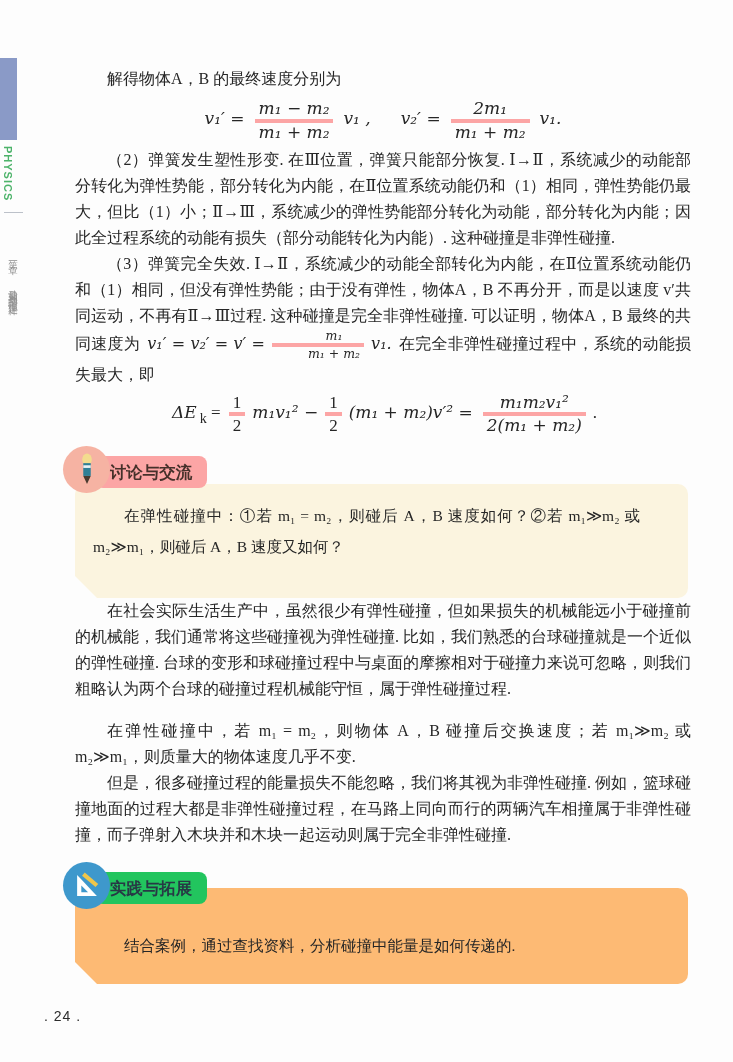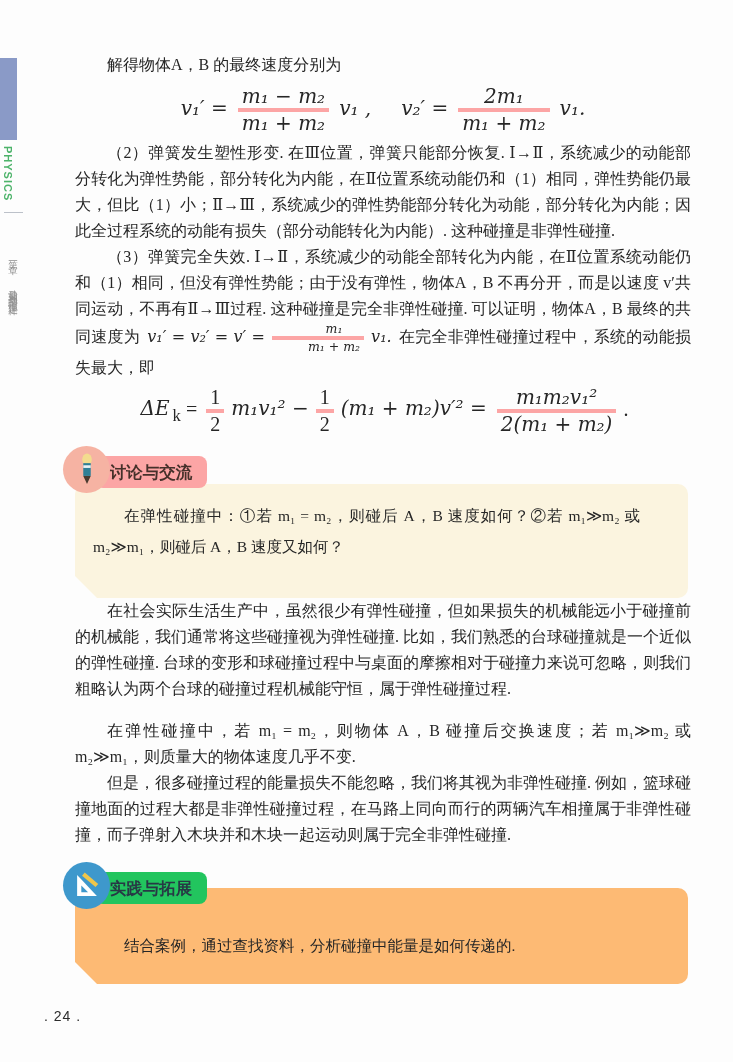--- a/index.html
+++ b/index.html
@@ -21,27 +21,27 @@
   .side-chapter {
     position:absolute; left:6px; top:253px;
     writing-mode:vertical-lr; text-orientation:upright;
     font-family:"Liberation Sans","DejaVu Sans",sans-serif;
     font-size:9.5px; letter-spacing:2px; color:#8f8f8f;
   }
   .side-chapter .gap { margin-top:10px; display:inline-block; }
 
   
   .content {
-    position:absolute; left:75px; top:52px; width:616px;
+    position:absolute; left:75px; top:66px; width:616px;
     font-size:16px; line-height:26px; text-align:justify;
   }
   .para { margin:0; text-indent:2em; }
   .mi { font-style:italic; font-family:"DejaVu Serif","Liberation Serif",serif; }
 
-  .formula { text-align:center; font-size:20px; line-height:22px; text-indent:0; }
+  .formula { text-align:center; font-size:17px; line-height:22px; text-indent:0; }
   .formula.f1 { margin:7px 0 5px; }
   .formula.f2 { margin:5px 0 3px; }
   .formula .mi { margin:0 3px; }
   .frac { display:inline-block; vertical-align:middle; text-align:center; margin:0 4px; line-height:1.15; }
   .frac .num { display:block; padding:0 4px; }
   .frac .den { display:block; border-top:4px solid #fca5a5; padding:0 4px; }
   .frac.small { font-size:12.5px; }
   .wide { display:inline-block; width:24px; }
   .eq { margin:0 3px; }
 

